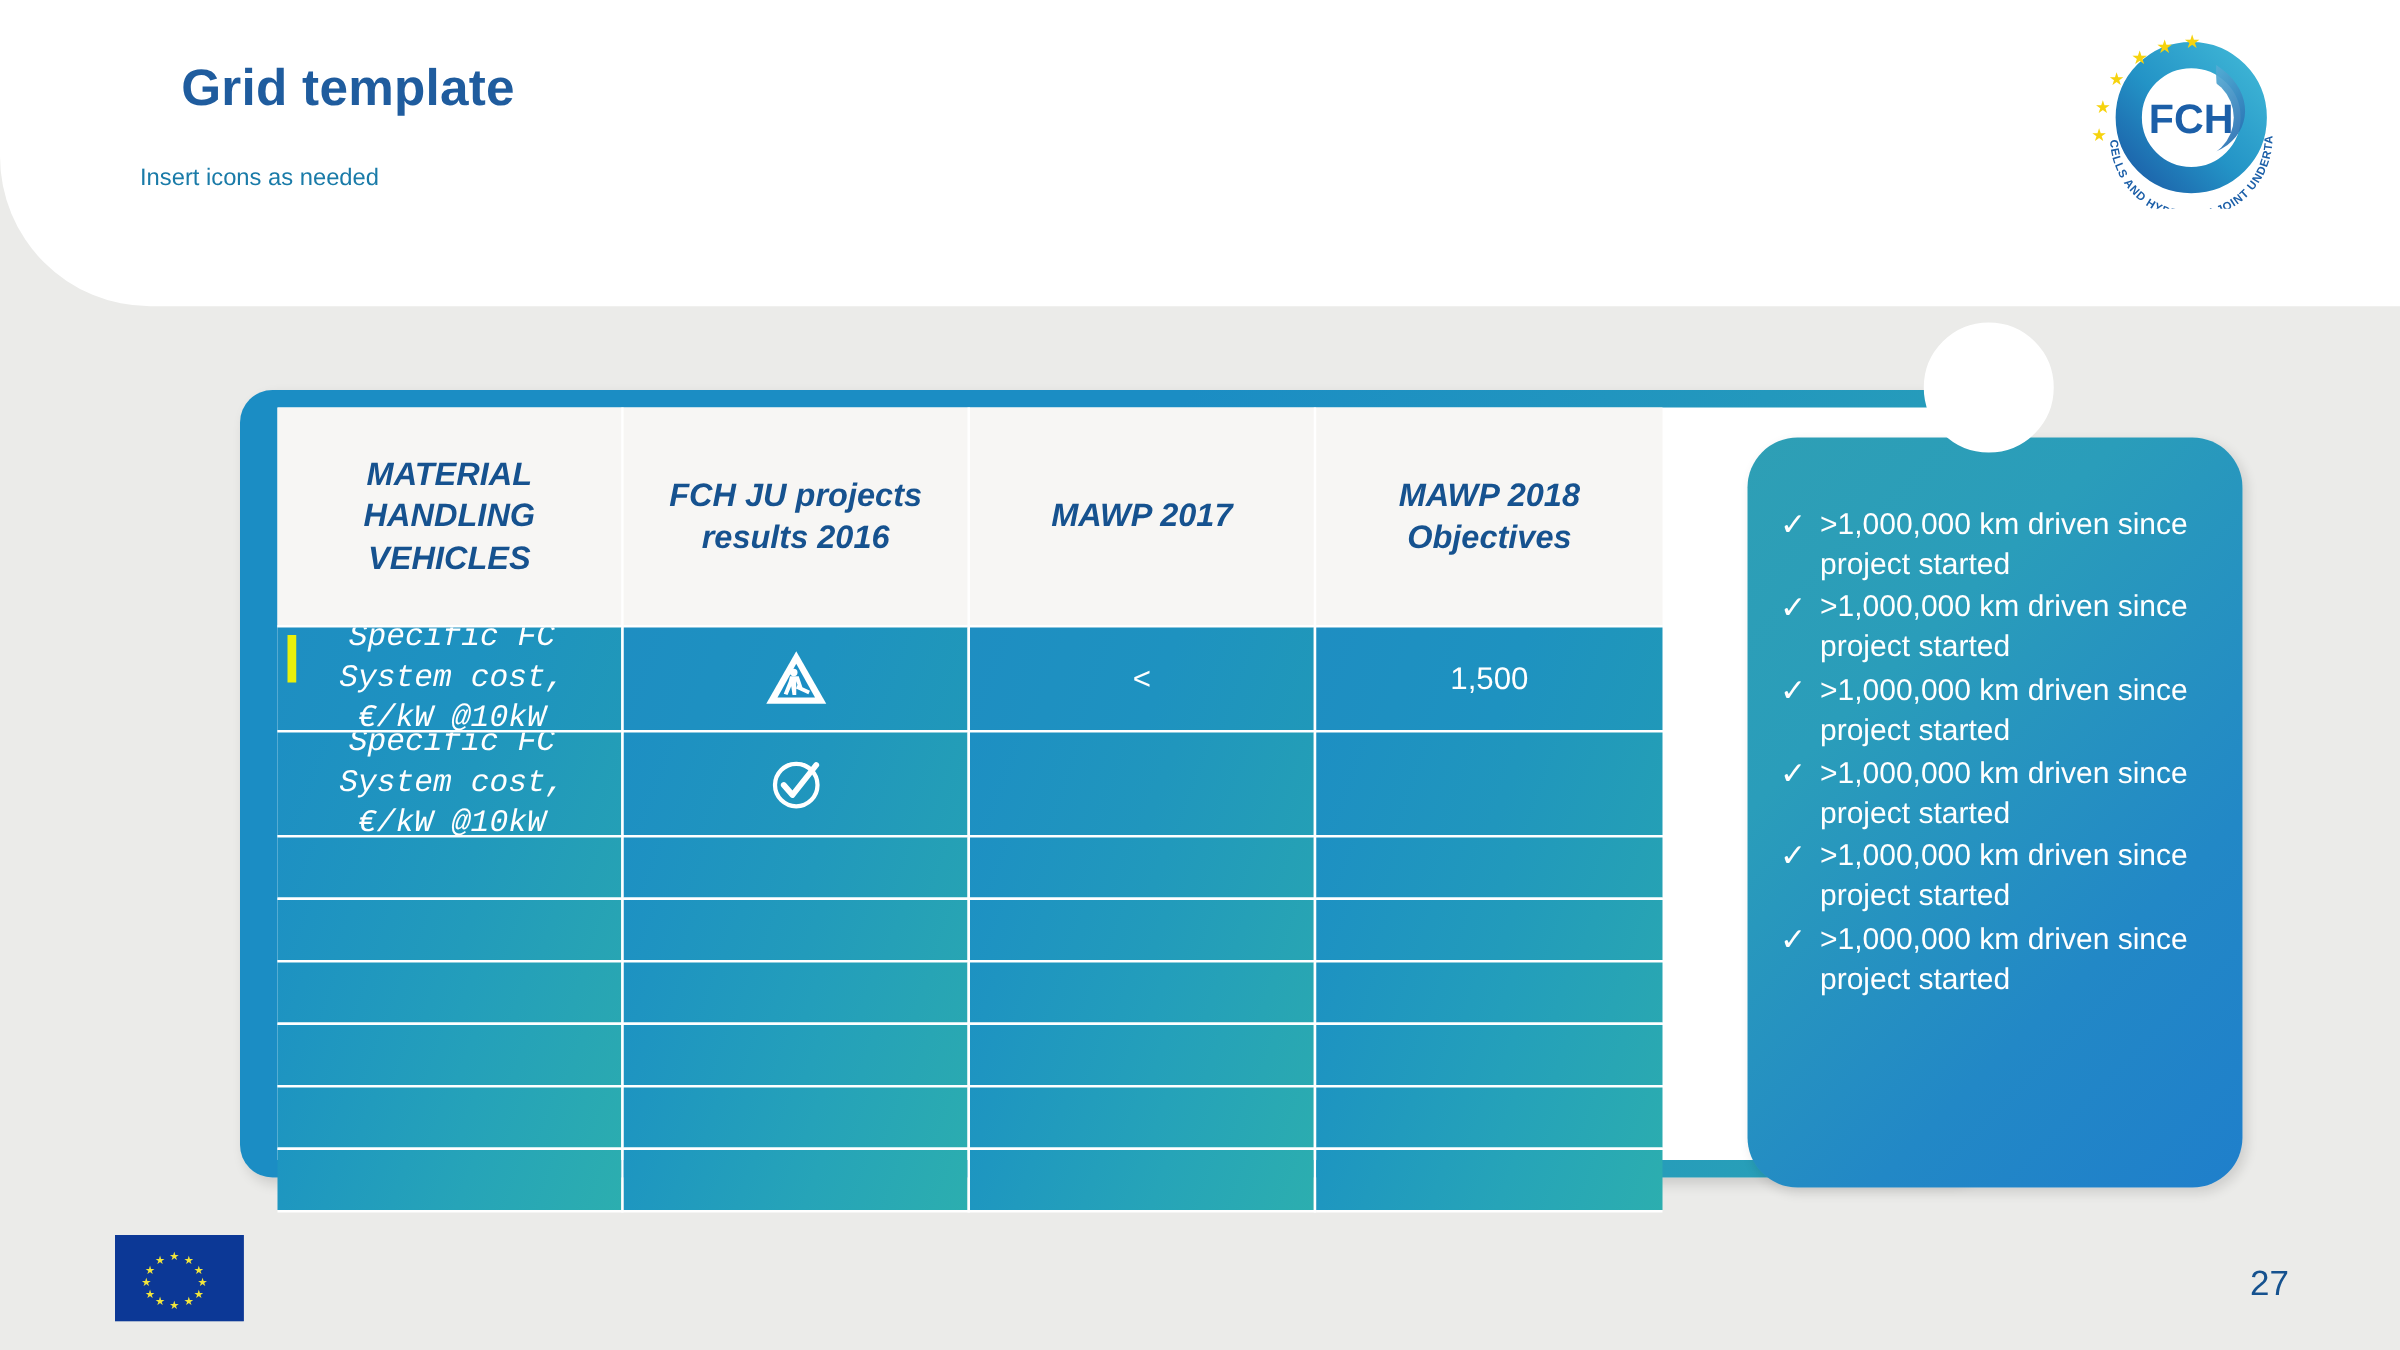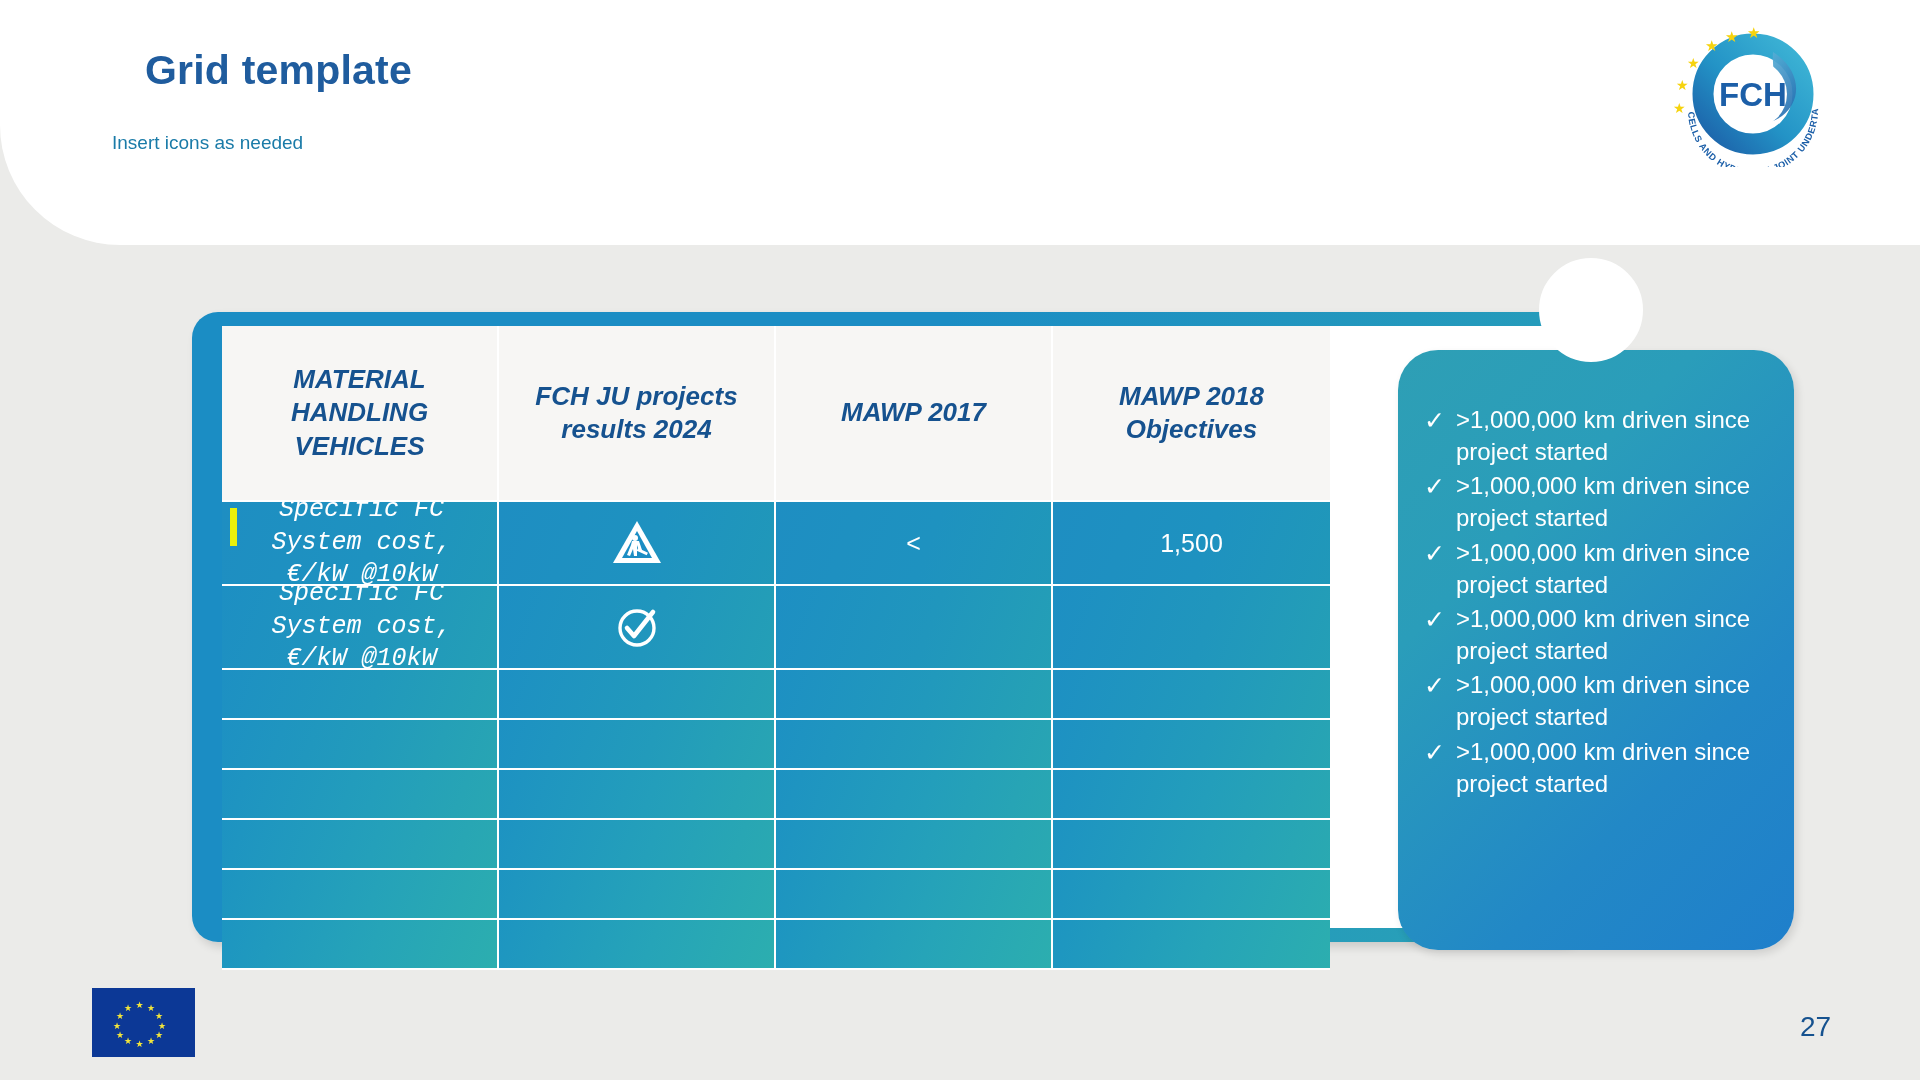--- a/index.html
+++ b/index.html
@@ -180,21 +180,21 @@
       <text font-family="'Liberation Sans',sans-serif" font-size="9.2" font-weight="bold" fill="#1c5fa8" letter-spacing="0.6">
         <textPath href="#arcPath" startOffset="50%" text-anchor="middle">FUEL CELLS AND HYDROGEN JOINT UNDERTAKING</textPath>
       </text>
     </svg>
   </div>
 
   <div class="table-card">
     <div class="grid">
 
       <div class="cell hcell">MATERIAL HANDLING VEHICLES</div>
-      <div class="cell hcell">FCH JU projects results 2024</div>
+      <div class="cell hcell">FCH JU projects results 2016</div>
       <div class="cell hcell">MAWP 2017</div>
       <div class="cell hcell">MAWP 2018 Objectives</div>
 
       <div class="cell dcell label r1">
         <span class="caret"></span>
         <span>Specific FC System cost, €/kW @10kW</span>
       </div>
       <div class="cell dcell r1">
         <span class="icon-wrap">
           <svg viewBox="0 0 52 52" width="52" height="52">

